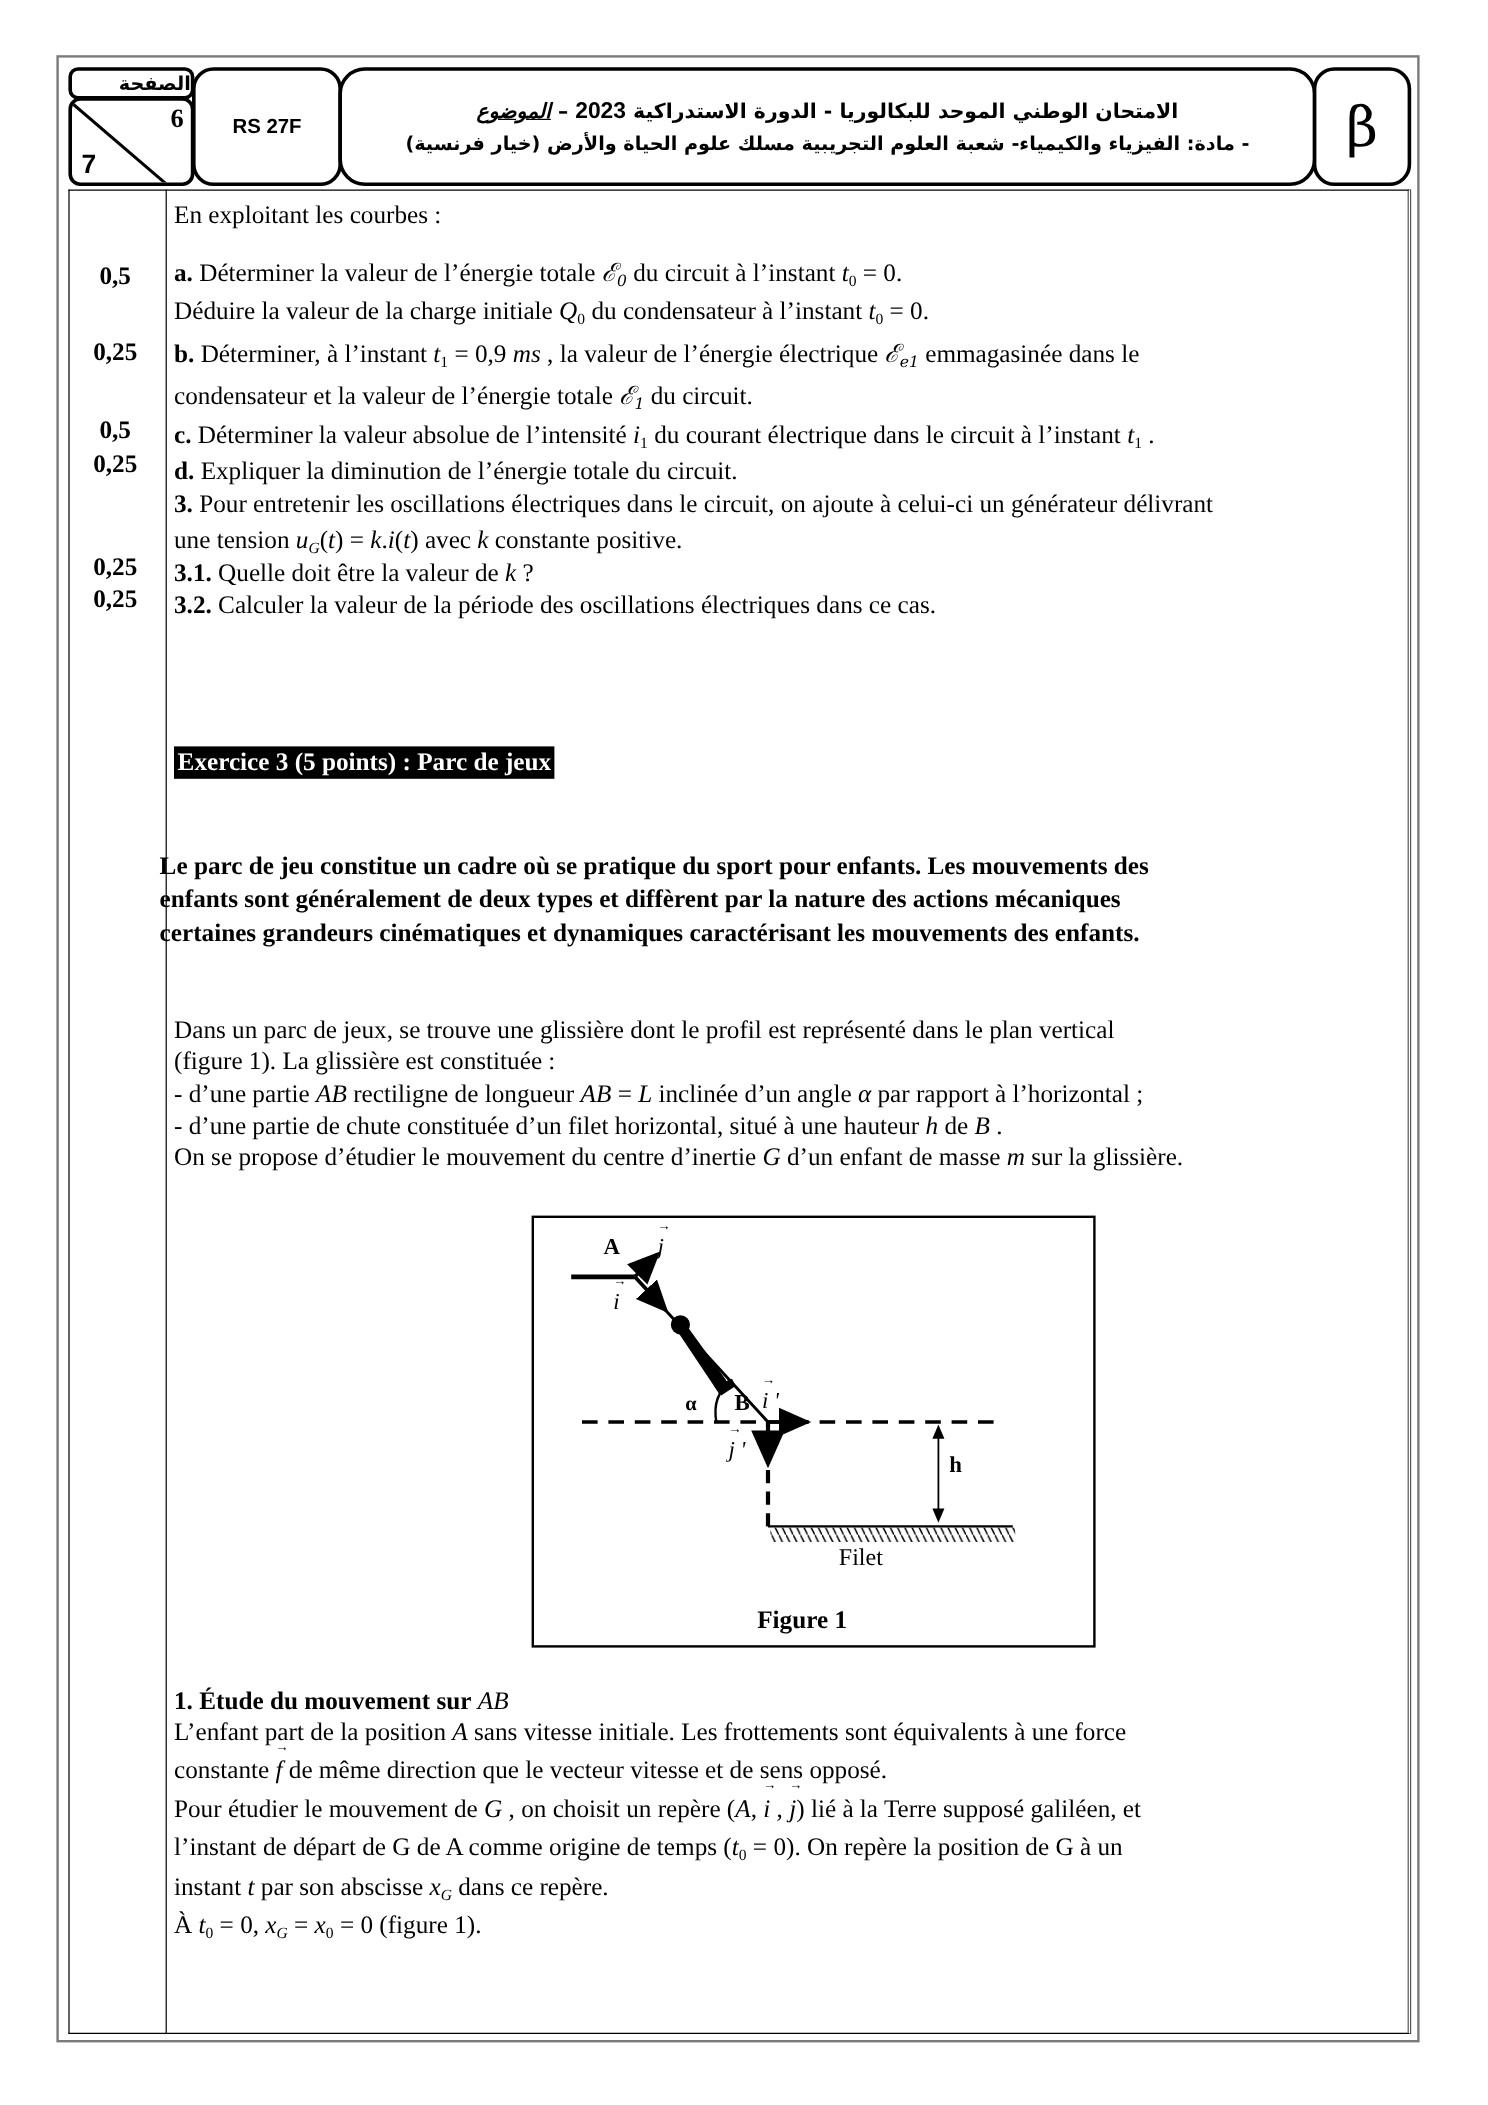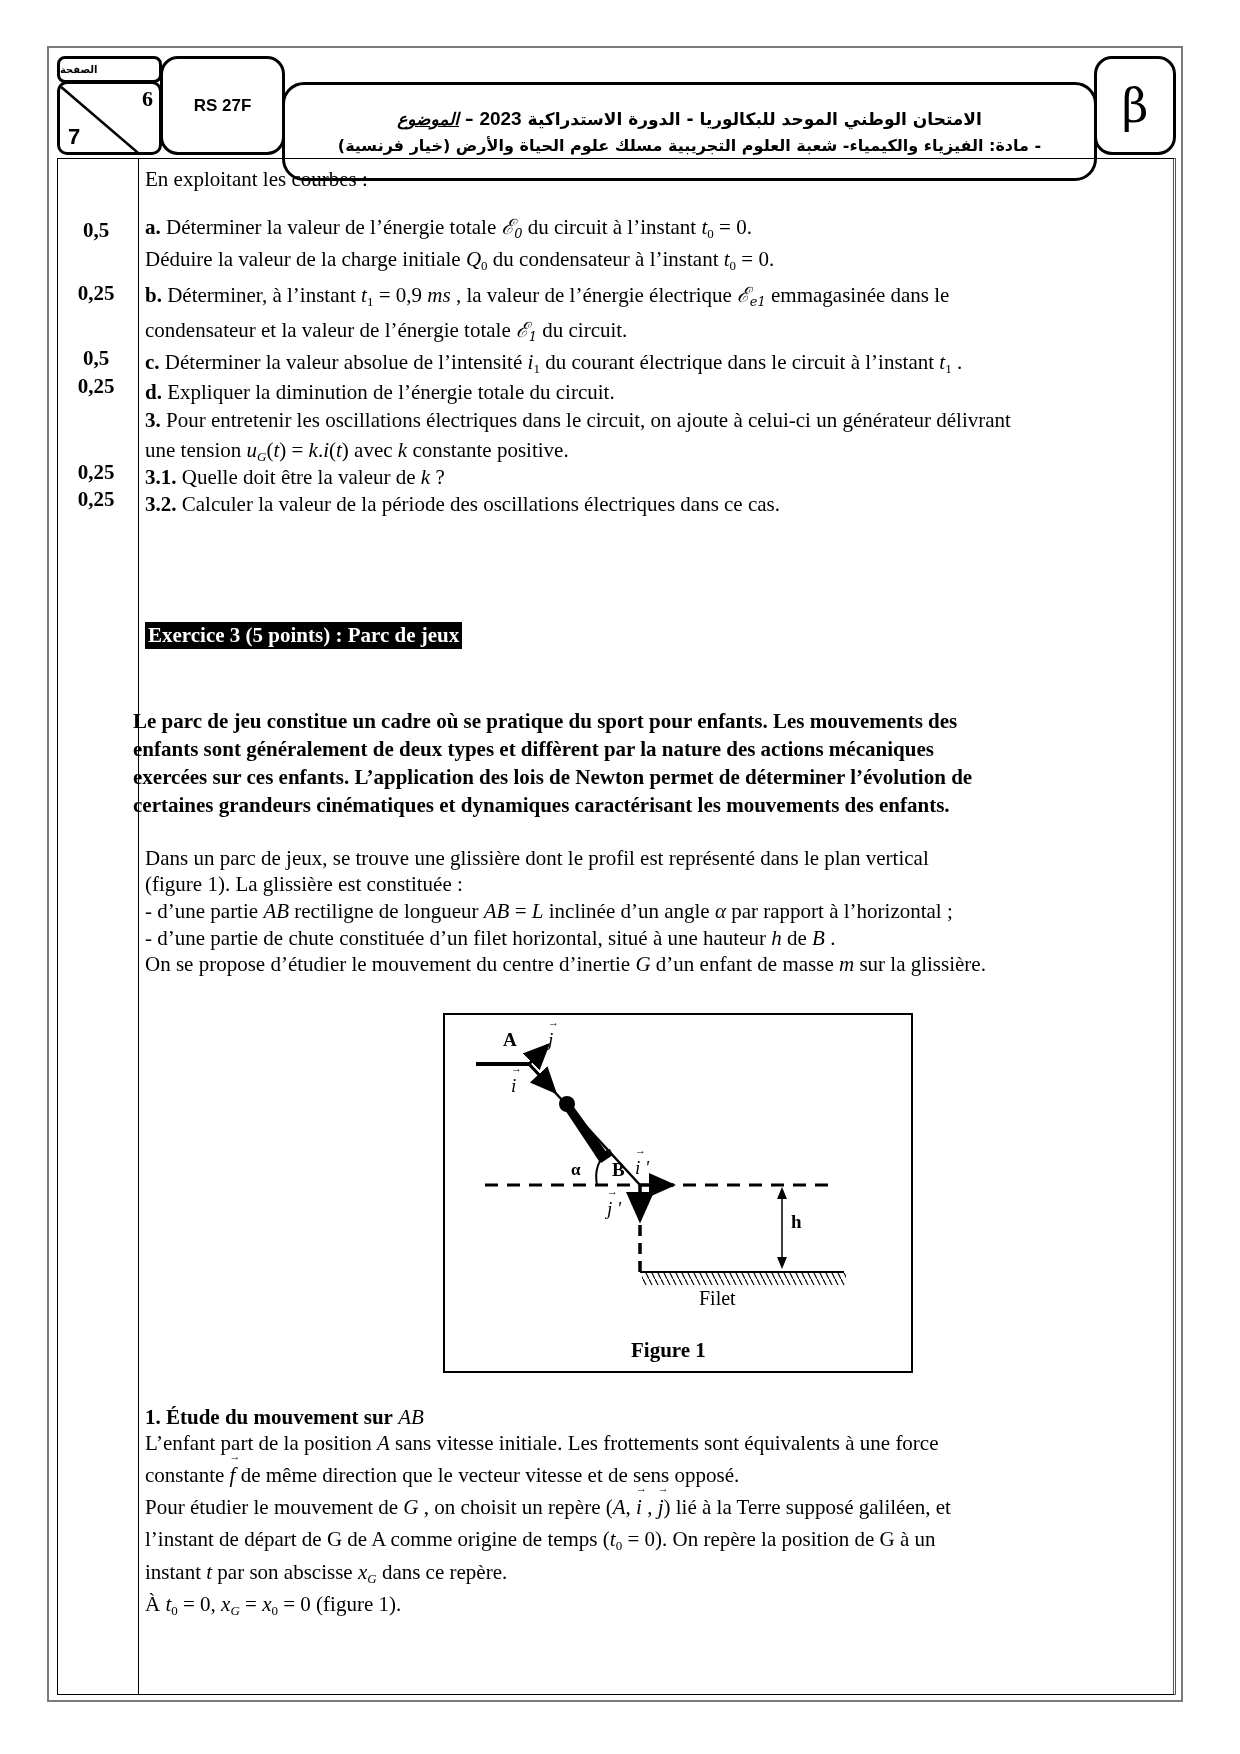--- a/index.html
+++ b/index.html
@@ -6,32 +6,32 @@
   body { width: 1240px; height: 1754px; position: relative; overflow: hidden;
          font-family: "Liberation Serif", serif; color: #000; }
 
   
   .outer { position: absolute; left: 47px; top: 46px; width: 1136px; height: 1656px;
            border: 2px solid #7a7a7a; box-sizing: border-box; }
 
   
   .hbox { position: absolute; border: 3px solid #000; border-radius: 14px; box-sizing: border-box; background: #fff; }
   .page-label-box { left: 57px; top: 56px; width: 105px; height: 27px; border-radius: 8px;
-                    display: flex; align-items: center; justify-content: flex-start;
-                    font-family: "DejaVu Sans", sans-serif; font-size: 10px; font-weight: bold; }
+                    display: flex; align-items: center; justify-content: flex-end;
+                    font-family: "DejaVu Sans", sans-serif; font-size: 16px; font-weight: bold; }
   .page-num-box { left: 57px; top: 81px; width: 105px; height: 74px; border-radius: 10px 10px 10px 10px; overflow: hidden; }
   .page-num-box svg { position: absolute; left: 0; top: 0; }
   .page-current { position: absolute; right: 6px; top: 2px; font-family: "Liberation Serif", serif; font-weight: bold; font-size: 22px; }
   .page-total { position: absolute; left: 8px; bottom: 2px; font-family: "Liberation Sans", sans-serif; font-weight: bold; font-size: 22px; }
   .code-box { left: 160px; top: 56px; width: 125px; height: 99px; border-radius: 18px;
               display: flex; align-items: center; justify-content: center;
               font-family: "Liberation Sans", sans-serif; font-weight: bold; font-size: 17px; text-align: center; }
   .title-box { left: 282px; top: 56px; width: 815px; height: 99px; border-radius: 22px;
                display: flex; flex-direction: column; align-items: center; justify-content: center;
-               font-family: "DejaVu Sans", sans-serif; font-weight: bold; direction: rtl; margin-top: 26px; }
+               font-family: "DejaVu Sans", sans-serif; font-weight: bold; direction: rtl; }
   .title-line1 { font-size: 17px; margin-bottom: 6px; }
   .title-line1 .year { font-family: "Liberation Sans", sans-serif; font-size: 19px; }
   .title-line1 .subject-word { text-decoration: underline; font-style: italic; }
   .title-line2 { font-size: 16px; }
   .beta-box { left: 1094px; top: 56px; width: 82px; height: 99px; border-radius: 18px;
               display: flex; align-items: center; justify-content: center;
               font-family: "DejaVu Serif", serif; font-size: 46px; }
 
   
   .body-frame { position: absolute; left: 57px; top: 158px; width: 1119px; height: 1537px;
@@ -133,21 +133,20 @@
 <div class="score" style="top:487px">0,25</div>
 <div class="line" style="top:492px">
   <b>3.2.</b> <span>Calculer la valeur de la période des oscillations électriques dans ce cas.</span>
 </div>
 
 <div class="ex-title">Exercice 3 (5 points) : Parc de jeux</div>
 
 <div class="intro" style="top:662px">
   <div>Le parc de jeu constitue un cadre où se pratique du sport pour enfants. Les mouvements des</div>
   <div>enfants sont généralement de deux types et diffèrent par la nature des actions mécaniques</div>
-  <div>exercées sur ces enfants. L’application des lois de Newton permet de déterminer l’évolution de</div>
   <div>certaines grandeurs cinématiques et dynamiques caractérisant les mouvements des enfants.</div>
 </div>
 <div class="intro" style="top:786px">
 </div>
 
 <div class="line" style="top:846px">Dans un parc de jeux, se trouve une glissière dont le profil est représenté  dans le plan vertical</div>
 <div class="line" style="top:872px">(figure 1). La glissière est constituée :</div>
 <div class="line" style="top:899px">
   - d’une partie  <i>AB</i> rectiligne de longueur  <i>AB</i> = <i>L</i>  inclinée d’un angle  <i>α</i>  par rapport à l’horizontal ;
 </div>

